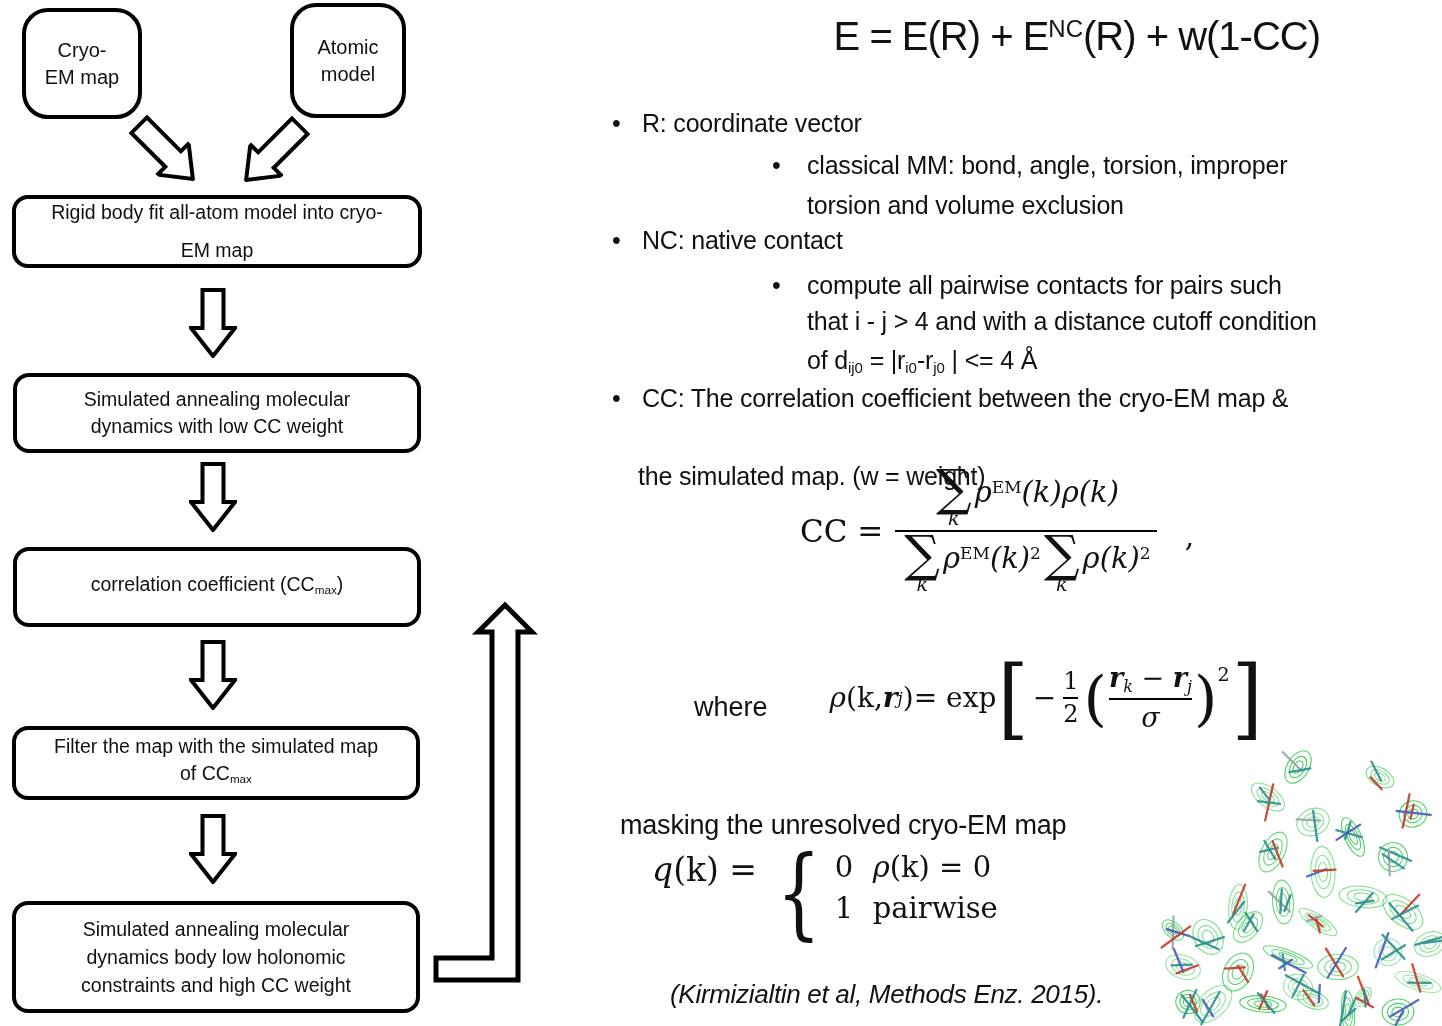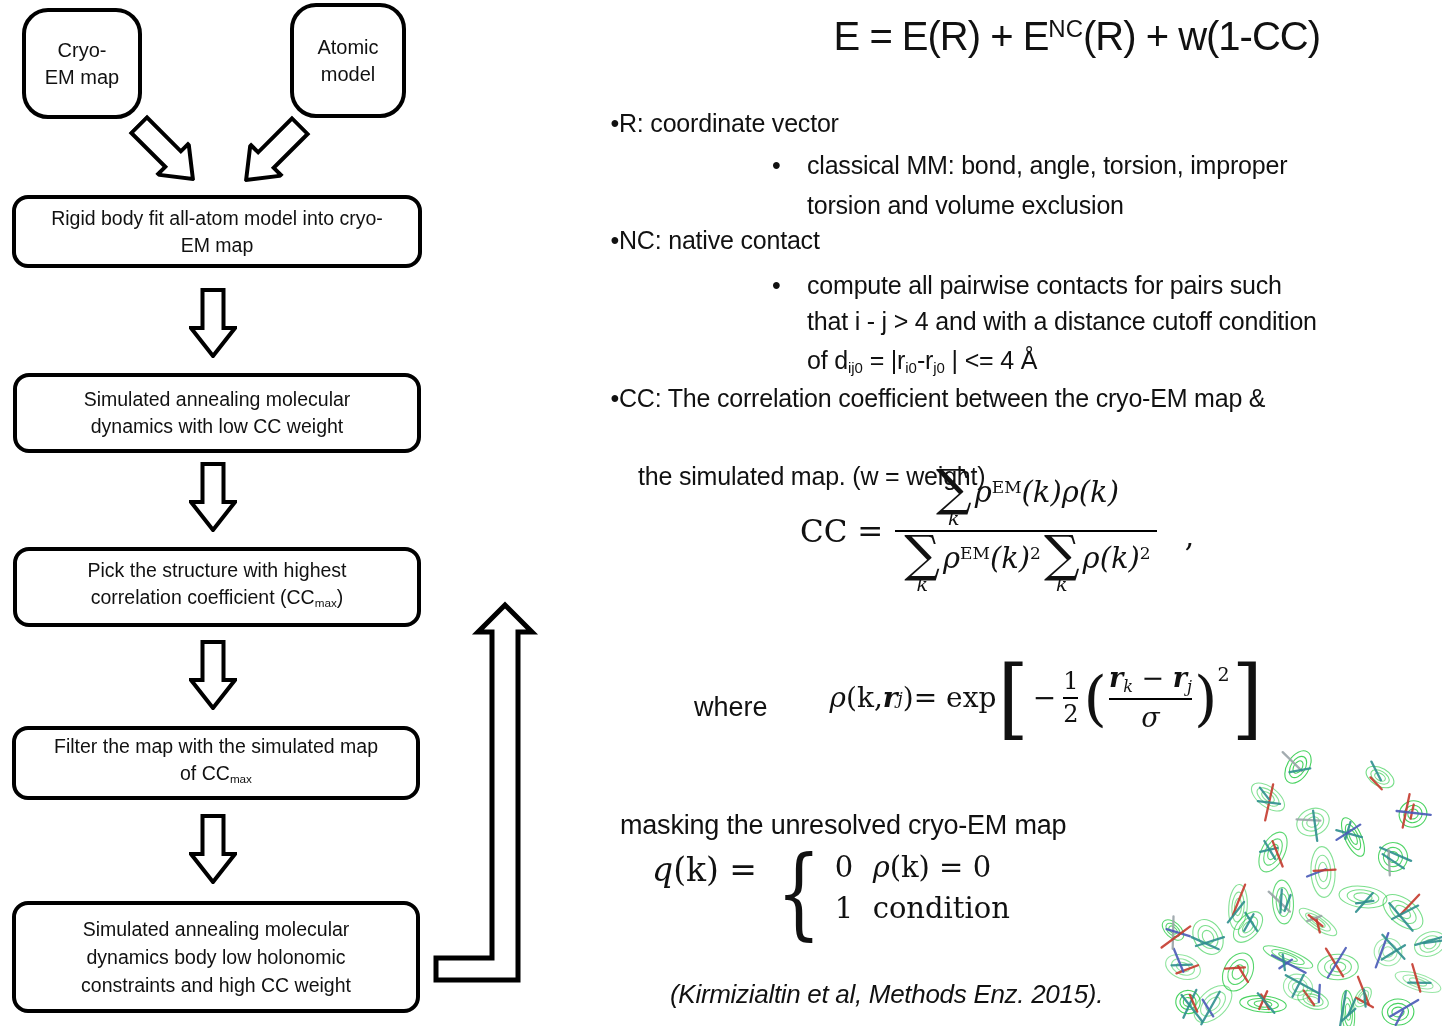--- a/index.html
+++ b/index.html
@@ -11,42 +11,42 @@
   .fbox{
     position:absolute;border:4px solid #000;background:#fff;
     display:flex;flex-direction:column;justify-content:center;align-items:center;
     text-align:center;font-size:19.5px;line-height:27px;font-weight:400;
   }
   .fbox .line{white-space:nowrap;}
   .fbox.small{border-radius:26px;font-size:20px;}
   .fbox.wide{border-radius:16px;}
   #box-cryo{left:22px;top:8px;width:112px;height:103px;}
   #box-atomic{left:290px;top:3px;width:108px;height:107px;}
-  #box-rigid{left:12px;top:195px;width:402px;height:65px;}
+  #box-rigid{left:12px;top:195px;width:402px;height:65px;justify-content:space-between;}
   #box-sa-low{left:13px;top:373px;width:400px;height:72px;}
   #box-pick{left:13px;top:547px;width:400px;height:72px;}
   #box-filter{left:12px;top:726px;width:400px;height:66px;}
   #box-sa-high{left:12px;top:901px;width:400px;height:104px;line-height:28px;}
   .flow-arrow{position:absolute;}
   #arrow-d1{left:189px;top:288px;}
   #arrow-d2{left:189px;top:462px;}
   #arrow-d3{left:189px;top:640px;}
   #arrow-d4{left:189px;top:814px;}
   #arrow-diag-left{left:143px;top:112px;transform:rotate(-45deg);}
   #arrow-diag-right{left:250px;top:113px;transform:rotate(45deg);}
   #loop-arrow{left:425px;top:598px;}
   .sub{font-size:0.6em;vertical-align:-0.28em;letter-spacing:0;}
   .sup{font-size:0.6em;vertical-align:0.55em;letter-spacing:0;}
   
   #title-eq{
     position:absolute;left:700px;top:14px;width:620px;text-align:right;
     font-size:40px;letter-spacing:-1px;white-space:nowrap;
   }
   .bullet-line{position:absolute;font-size:25px;letter-spacing:-0.2px;white-space:nowrap;line-height:32px;}
-  .b-main{left:589px;text-align:right;}
+  .b-main{left:612px;}
   .b-main::before{content:"\2022";display:inline-block;width:30px;}
   .b-sub{left:772px;}
   .b-sub::before{content:"\2022";display:inline-block;width:35px;}
   .b-cont1{left:638px;}
   .b-cont2{left:807px;}
   .t1{top:107px;} .t2{top:149px;} .t3{top:189px;} .t4{top:224px;} .t5{top:269px;}
   .t6{top:305px;} .t7{top:344px;} .t8{top:382px;} .t9{top:419px;margin-top:41px;}
   .mi{font-style:italic;}
   #cc-eq{position:absolute;left:800px;top:468px;display:flex;align-items:center;font-family:"DejaVu Serif",serif;}
   #cc-eq .cc-lhs{font-size:31px;margin-right:12px;white-space:nowrap;}
@@ -115,21 +115,20 @@
 <div class="fbox wide" id="box-sa-low">
     <div class="line"><span>Simulated annealing molecular</span></div>
     <div class="line"><span>dynamics with low CC weight</span></div>
   </div>
 
 <svg class="flow-arrow" id="arrow-d2" width="48" height="70" viewBox="0 0 48 70">
   <polygon points="13.5,2 34.5,2 34.5,40 46,40 24,68 2,40 13.5,40" fill="#fff" stroke="#000" stroke-width="4"></polygon>
 </svg>
 
 <div class="fbox wide" id="box-pick">
-    <div class="line"><span>Pick the structure with highest</span></div>
     <div class="line"><span>correlation coefficient (CC</span><span class="sub">max</span><span>)</span></div>
   </div>
 
 <svg class="flow-arrow" id="arrow-d3" width="48" height="70" viewBox="0 0 48 70">
   <polygon points="13.5,2 34.5,2 34.5,40 46,40 24,68 2,40 13.5,40" fill="#fff" stroke="#000" stroke-width="4"></polygon>
 </svg>
 
 <div class="fbox wide" id="box-filter">
     <div class="line"><span>Filter the map with the simulated map</span></div>
     <div class="line"><span>of CC</span><span class="sub">max</span></div>
@@ -221,21 +220,21 @@
 <div id="q-eq">
   <span class="qlhs"><span class="mi">q</span><span>(k) =</span></span>
   <span class="brace">{</span>
   <div class="qrows">
     <div class="qrow">
         <span class="qval">0</span>
         <span><span class="mi">ρ</span><span>(k) = 0</span></span>
       </div>
     <div class="qrow">
         <span class="qval">1</span>
-        <span>condition</span>
+        <span>pairwise</span>
       </div>
   </div>
 </div>
 
 <div id="citation">(Kirmizialtin et al, Methods Enz. 2015).</div>
 
 <svg id="molecule" width="294" height="284" viewBox="0 0 294 284">
     <g transform="rotate(122 150 25)">
       <ellipse cx="150" cy="25" rx="17.8" ry="10.8" fill="none" stroke="#21c93e" stroke-width="1.1" opacity="0.84"></ellipse>
       <ellipse cx="150" cy="25" rx="11.7" ry="7.1" fill="none" stroke="#21c93e" stroke-width="1.1" opacity="0.84"></ellipse>

